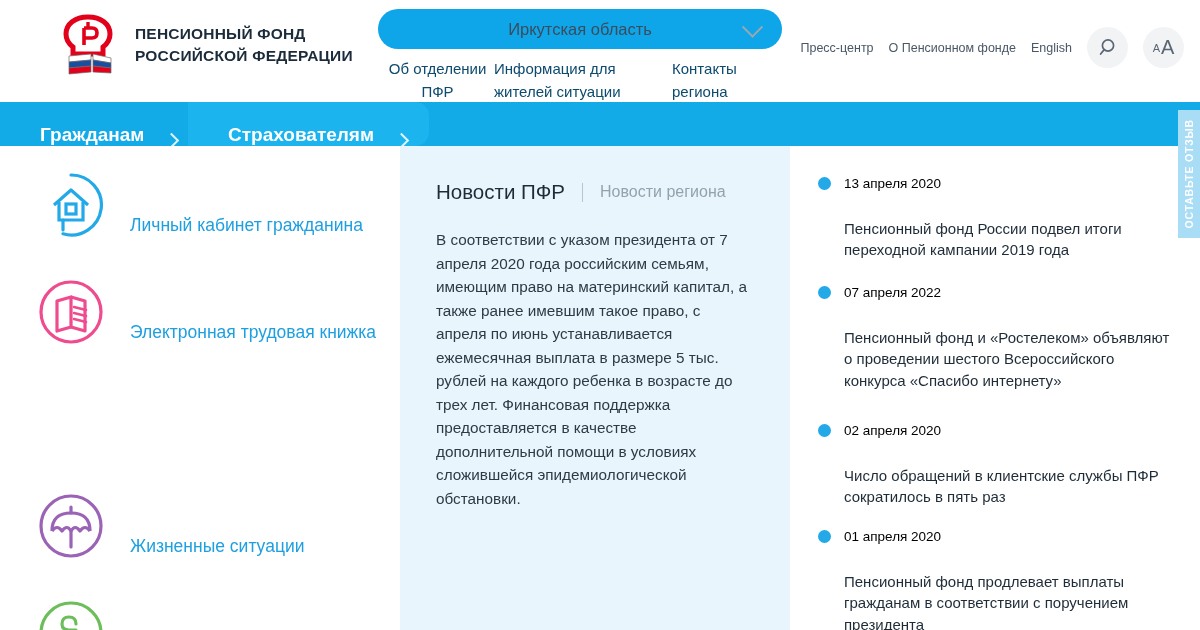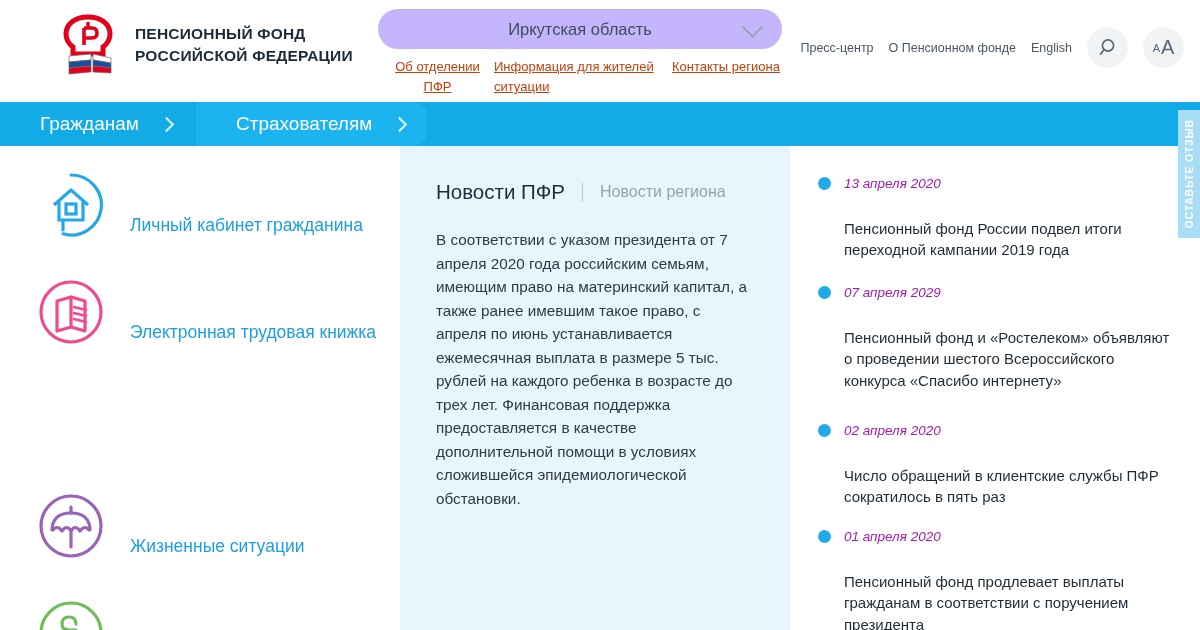--- a/index.html
+++ b/index.html
@@ -20,35 +20,35 @@
   }
   .logo-mark { width: 66px; height: 62px; flex: none; }
   .logo-text {
     font-size: 15.5px; font-weight: bold; color: #1b2b3a;
     line-height: 1.42; letter-spacing: 0.2px; white-space: nowrap;
   }
 
   .region-select {
     position: absolute; left: 378px; top: 9px;
     width: 404px; height: 40px; border-radius: 20px;
-    background: #c4b5fd; display: flex; align-items: center; justify-content: center;
+    background: #0ea5e9; display: flex; align-items: center; justify-content: center;
   }
   .region-select-label { font-size: 16.5px; color: #3c4c5c; }
   .chev-down {
     position: absolute; right: 22px; top: 50%; width: 15px; height: 15px;
     border-right: 2px solid #9aa6b2; border-bottom: 2px solid #9aa6b2;
     transform: translateY(-62%) rotate(45deg);
   }
 
   .region-links {
     position: absolute; left: 381px; top: 57px;
     width: 420px; display: flex; gap: 0;
   }
   .region-link {
-    font-size: 13px; color: #c2410c; line-height: 1.55; text-align: left; text-decoration: underline;
+    font-size: 15px; color: #0c4a6e; line-height: 1.55; text-align: left;
   }
   .rl-0 { width: 113px; text-align: center; }
   .rl-1 { width: 178px; }
   .rl-2 { width: 110px; }
 
   .top-right {
     position: absolute; right: 16px; top: 27px;
     display: flex; align-items: center; gap: 15px;
   }
   .top-link { font-size: 12.5px; color: #4a5766; white-space: nowrap; }
@@ -57,26 +57,26 @@
     display: flex; align-items: center; justify-content: center;
   }
   .font-btn { gap: 1px; color: #5a6673; }
   .fb-small { font-size: 11px; }
   .fb-large { font-size: 20px; }
 
   
   .bluebar { position: relative; width: 1200px; height: 44px; background: #13aae8; }
   .bluetab {
     position: absolute; top: 0; height: 44px;
-    display: flex; align-items: center; gap: 22px;
+    display: flex; align-items: flex-end; gap: 22px;
     padding: 0 22px 0 40px;
-    color: #ffffff; font-size: 19px; font-weight: normal;
+    color: #ffffff; font-size: 19px; font-weight: bold;
   }
   .bluetab.t0 { left: 0; }
-  .bluetab.t1 { left: 196px; background: #1cb4ef; border-top-right-radius: 14px; border-bottom-right-radius: 14px; }
+  .bluetab.t1 { left: 188px; background: #1cb4ef; border-top-right-radius: 14px; border-bottom-right-radius: 14px; }
   .chev-right {
     width: 11px; height: 11px;
     border-right: 2.4px solid rgba(255,255,255,.85);
     border-top: 2.4px solid rgba(255,255,255,.85);
     transform: rotate(45deg);
   }
 
   
   .body-area { position: relative; width: 1200px; height: 484px; background: #ffffff; }
 
@@ -107,21 +107,21 @@
   }
   .art-body {
     margin-top: 24px; font-size: 15.3px; color: #2e3a45; line-height: 1.54;
   }
 
   
   .news { position: absolute; left: 818px; top: 0; width: 360px; height: 484px; }
   .news-item { position: absolute; left: 0; width: 352px; }
   .news-date-row { display: flex; align-items: center; gap: 13px; }
   .dot { width: 13px; height: 13px; border-radius: 50%; background: #23a8e8; flex: none; }
-  .news-date { font-size: 13.5px; color: #a21caf; font-style: italic; }
+  .news-date { font-size: 13.5px; color: #000000; }
   .news-title {
     margin-top: 27px; margin-left: 26px;
     font-size: 15px; color: #1f2c38; line-height: 1.42; font-weight: 500;
   }
 
   
   .feedback {
     position: absolute; right: 0; top: 110px;
     width: 22px; height: 128px; background: #a9dcf5;
     display: flex; align-items: center; justify-content: center;
@@ -258,21 +258,21 @@
         <div class="news-date-row">
           <span class="dot"></span>
           <span class="news-date">13 апреля 2020</span>
         </div>
         <div class="news-title">Пенсионный фонд России подвел итоги переходной кампании 2019 года</div>
       </div>
 
       <div class="news-item" style="top:139px">
         <div class="news-date-row">
           <span class="dot"></span>
-          <span class="news-date">07 апреля 2029</span>
+          <span class="news-date">07 апреля 2022</span>
         </div>
         <div class="news-title">Пенсионный фонд и «Ростелеком» объявляют о проведении шестого Всероссийского конкурса «Спасибо интернету»</div>
       </div>
 
       <div class="news-item" style="top:277px">
         <div class="news-date-row">
           <span class="dot"></span>
           <span class="news-date">02 апреля 2020</span>
         </div>
         <div class="news-title">Число обращений в клиентские службы ПФР сократилось в пять раз</div>

